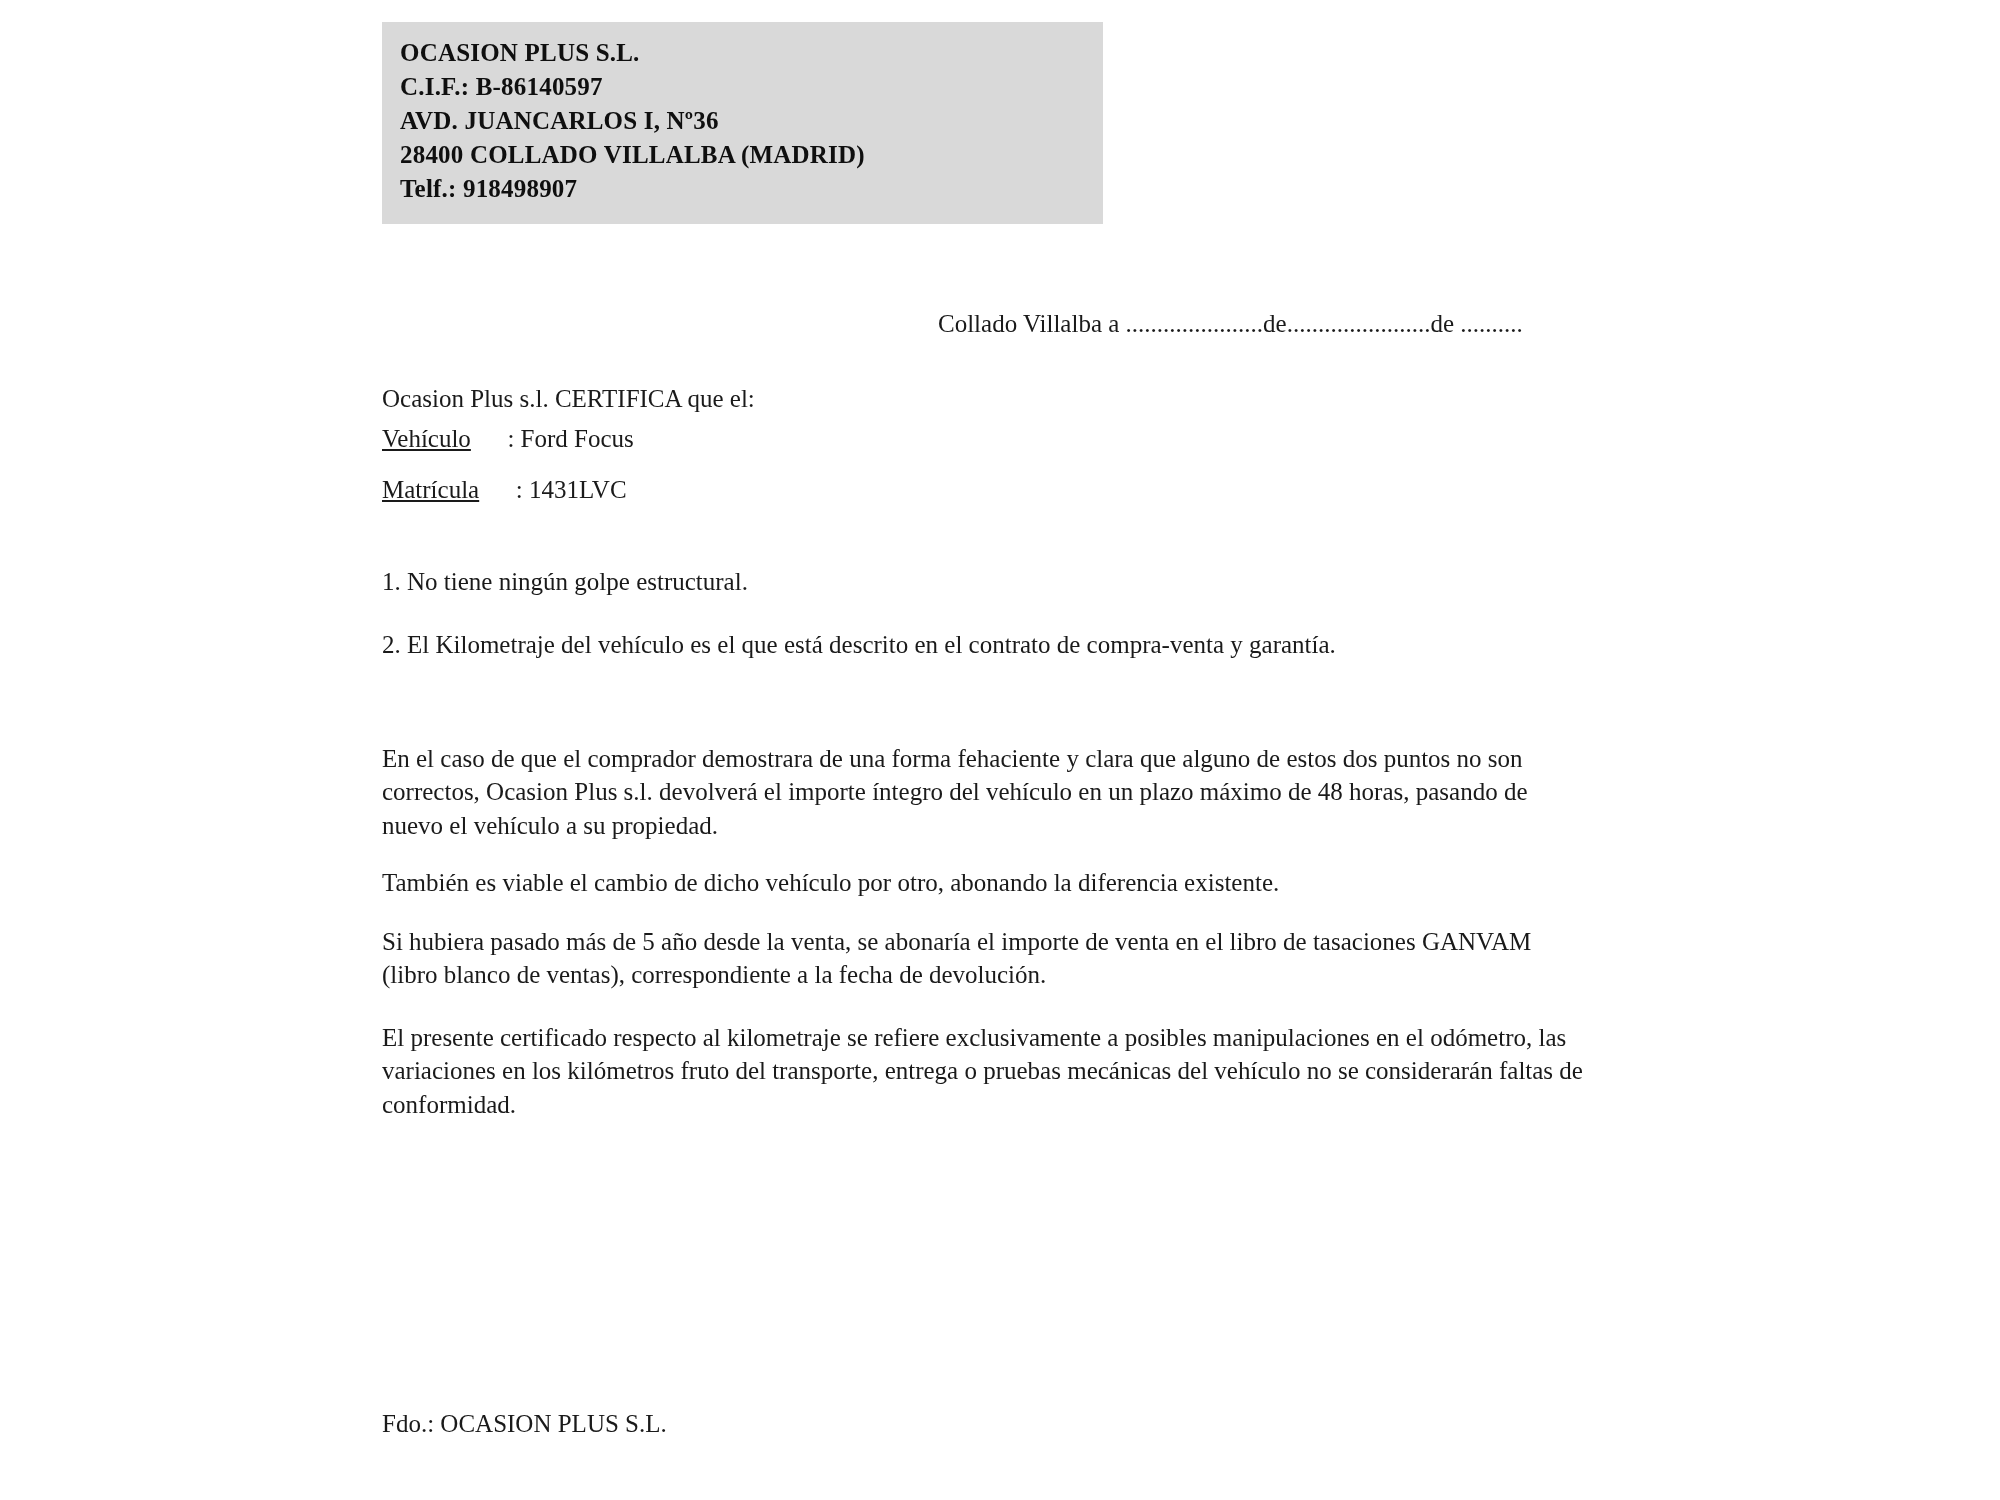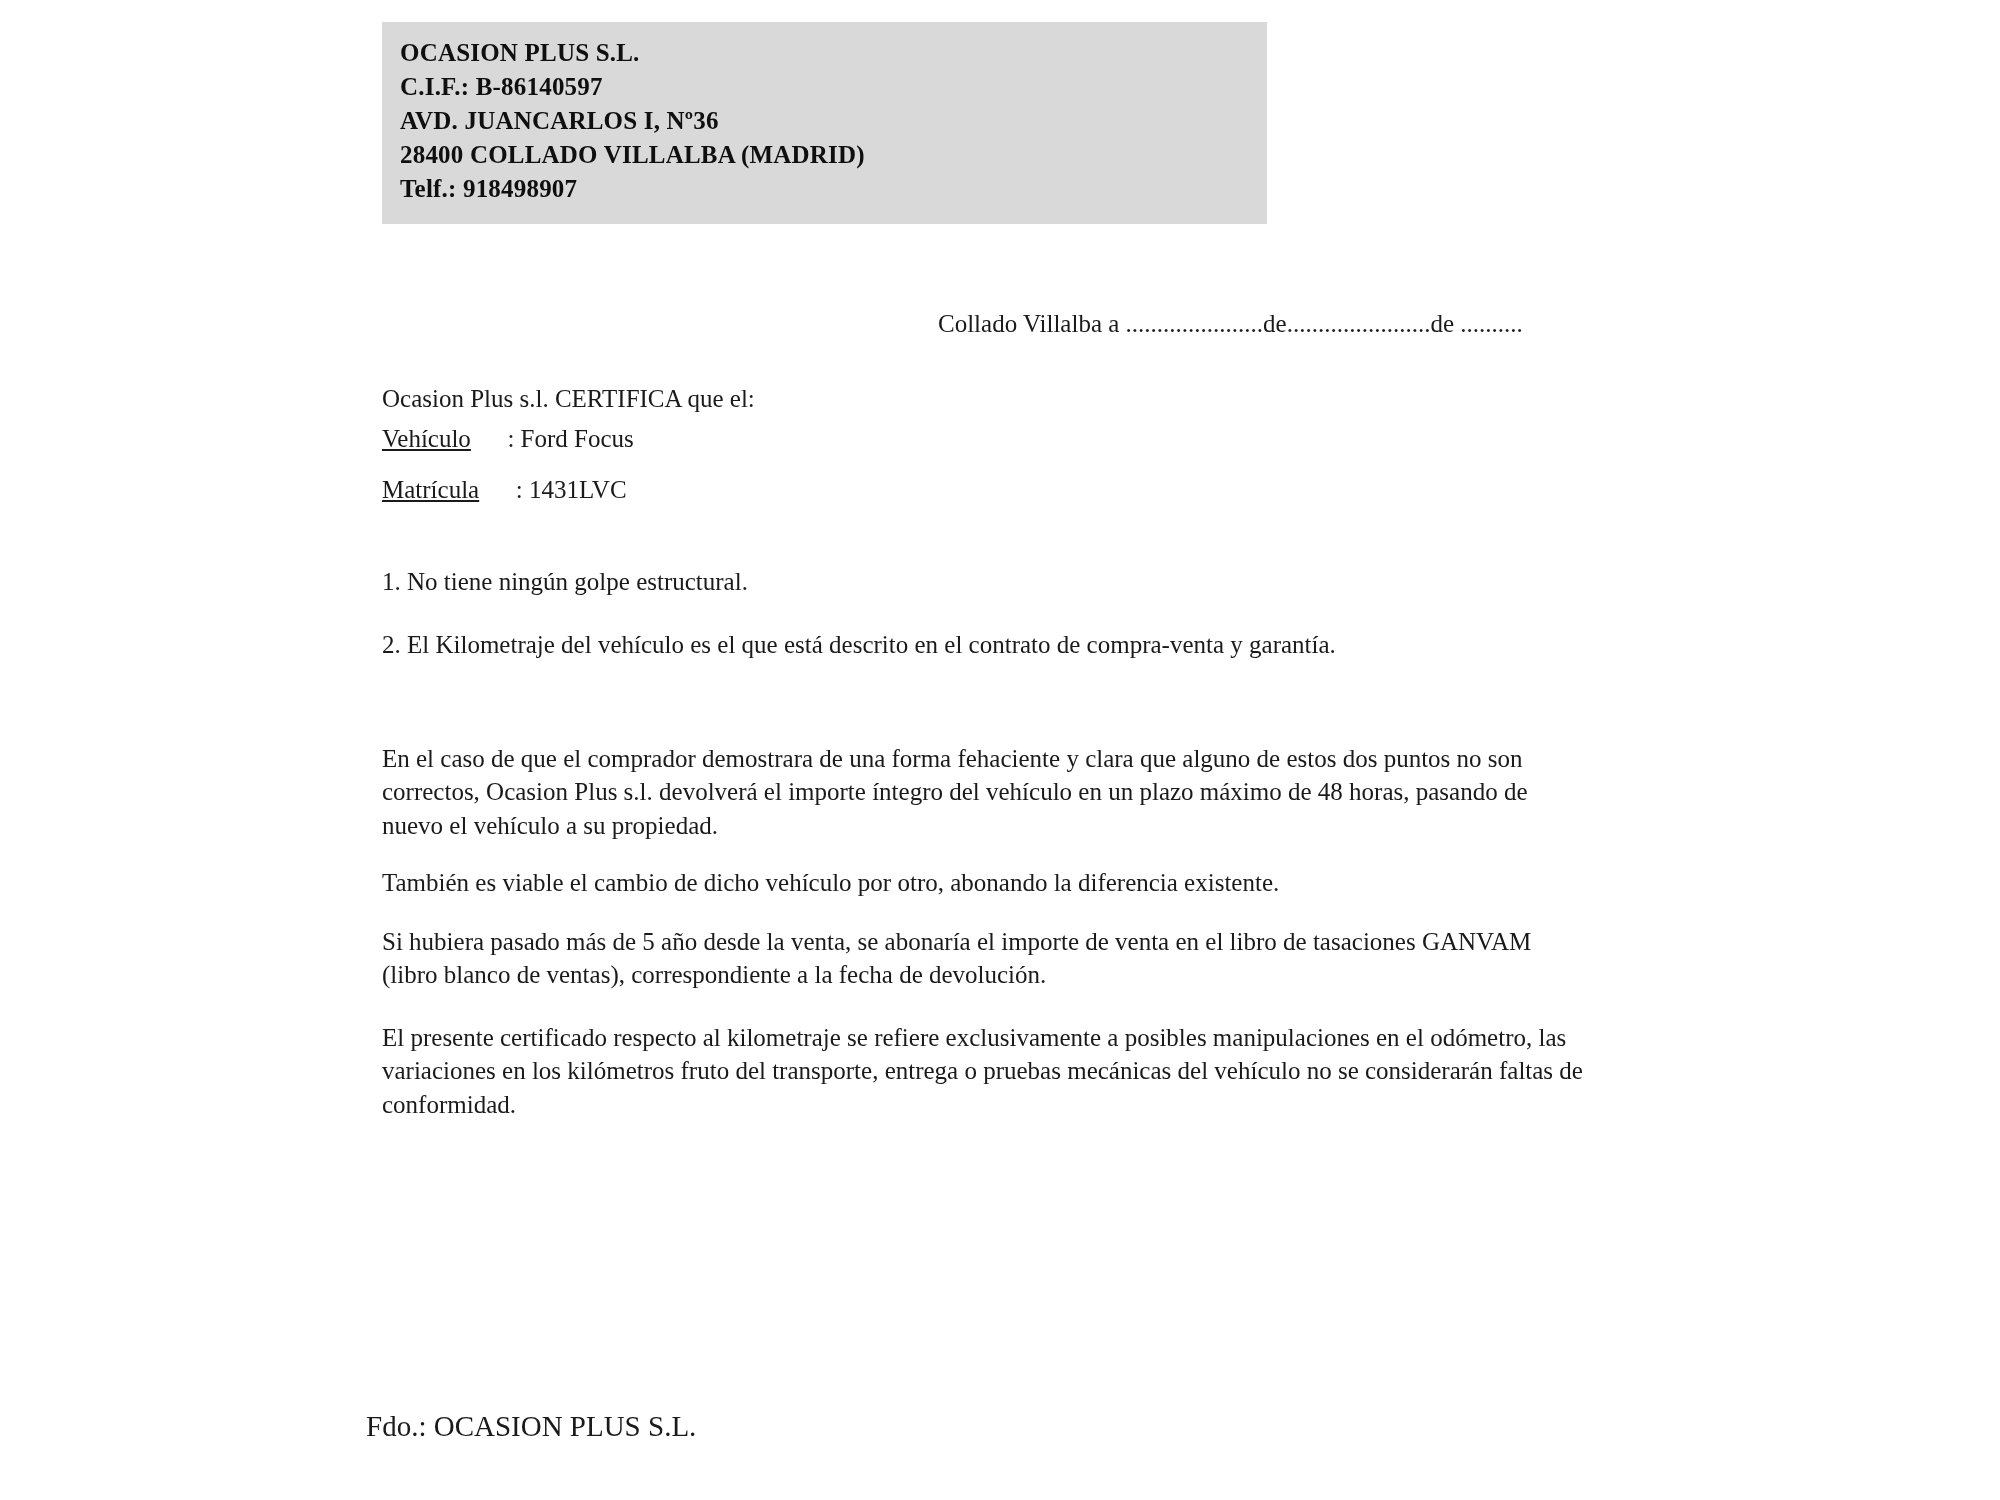--- a/index.html
+++ b/index.html
@@ -18,21 +18,21 @@
     position: relative;
     width: 2000px;
     height: 1500px;
     background: #ffffff;
   }
   
   .letterhead {
     position: absolute;
     left: 382px;
     top: 22px;
-    width: 885px;
+    width: 721px;
     background: #d9d9d9;
     padding: 14px 18px 18px 18px;
     box-sizing: border-box;
   }
   .letterhead div {
     font-weight: bold;
     font-size: 25px;
     line-height: 1.36;
     letter-spacing: 0.2px;
     color: #0f0f0f;
@@ -83,23 +83,23 @@
     font-size: 25px;
     line-height: 1.33;
     text-align: left;
   }
   .para-1 { top: 742px; }
   .para-2 { top: 866px; }
   .para-3 { top: 925px; }
   .para-4 { top: 1021px; }
   .signature {
     position: absolute;
-    left: 366px;
+    left: 382px;
     top: 1410px;
-    font-size: 29px;
+    font-size: 25px;
     white-space: nowrap;
   }
 </style>
 </head>
 <body>
 
 <div class="page">
 
   <div class="letterhead">
     <div>OCASION PLUS S.L.</div>

